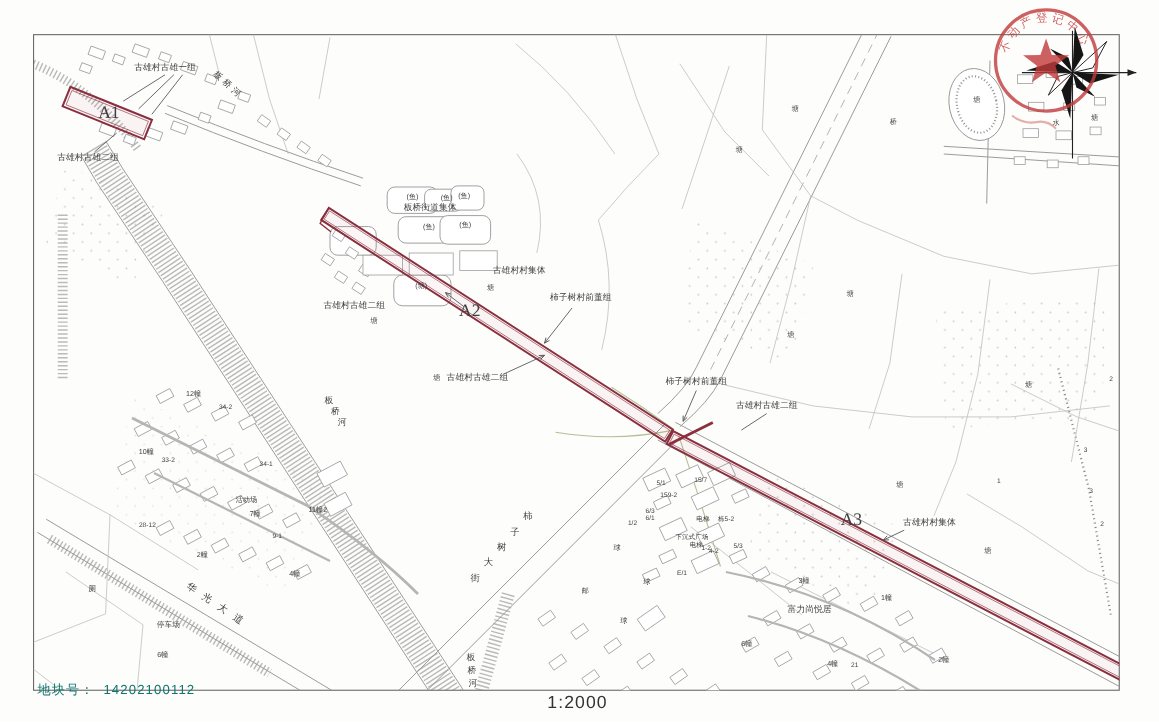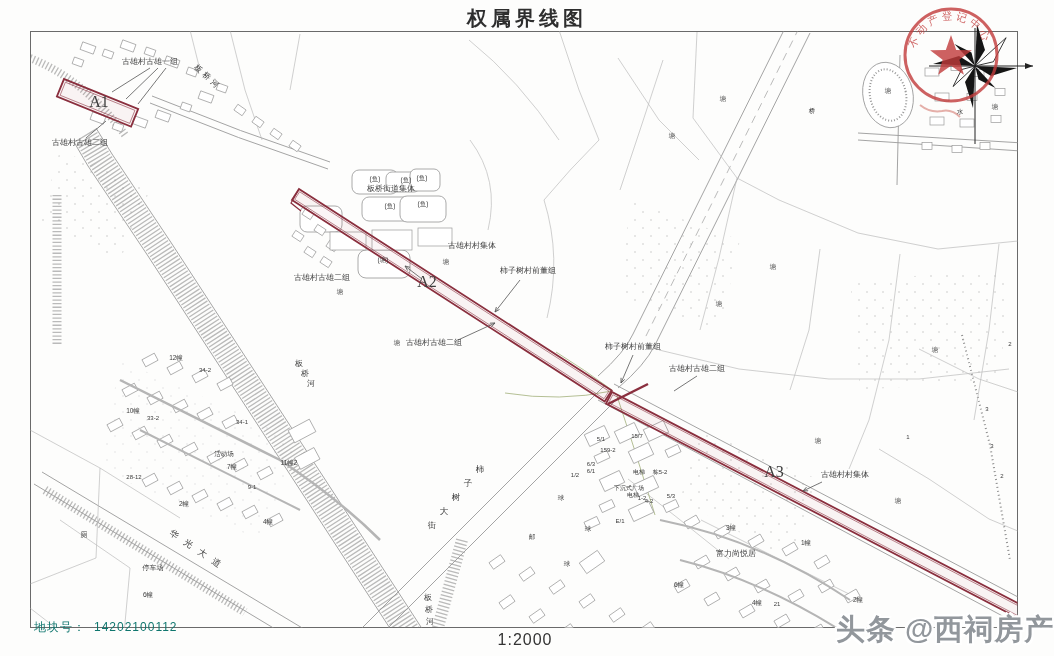--- a/index.html
+++ b/index.html
@@ -23,21 +23,20 @@
   .bndO{fill:rgba(180,60,85,.05);stroke:#8a2f3e;stroke-width:1.8;}
   .bndI{fill:none;stroke:#8a2f3e;stroke-width:.7;opacity:.75;}
   .ldr{fill:none;stroke:#555;stroke-width:.8;}
   .grn{fill:none;stroke:#a3b07a;stroke-width:1;opacity:.8;}
 </style>
 </head>
 <body>
 
 <div class="page">
 
-  <div class="title">权属界线图</div>
 
   <svg width="1054" height="656" viewBox="0 0 1054 656" xmlns="http://www.w3.org/2000/svg" xmlns:xlink="http://www.w3.org/1999/xlink">
     <defs>
       <rect id="bh" x="-7" y="-4" width="14" height="8"></rect>
       <rect id="bh2" x="-5" y="-3.5" width="10" height="7"></rect>
       <rect id="bb" x="-11" y="-6.5" width="22" height="13"></rect>
       <pattern id="dots" width="16" height="16" patternUnits="userSpaceOnUse">
         <circle cx="3" cy="4" r="0.8" fill="#c9c9c9"></circle>
           <circle cx="11" cy="12" r="0.8" fill="#c9c9c9"></circle>
       </pattern>
@@ -416,14 +415,13 @@
         <textPath href="#sealArc" xlink:href="#sealArc" startOffset="24">不动产登记中心</textPath>
       </text>
       <path d="M920,105 q10,8 22,6 q10,-2 18,6" stroke="#c0392b" stroke-width="2" fill="none" opacity=".5"></path>
     </g>
   </svg>
 
   <div class="footer-left">
     <span>地块号：</span><span class="num">14202100112</span>
   </div>
   <div class="footer-scale">1:2000</div>
-  <div class="watermark">头条 @西祠房产</div>
 </div>
 
 </body></html>

